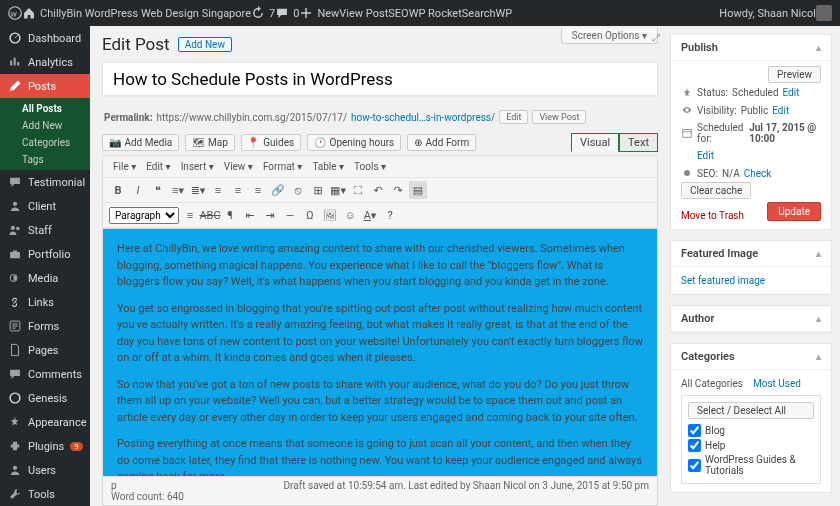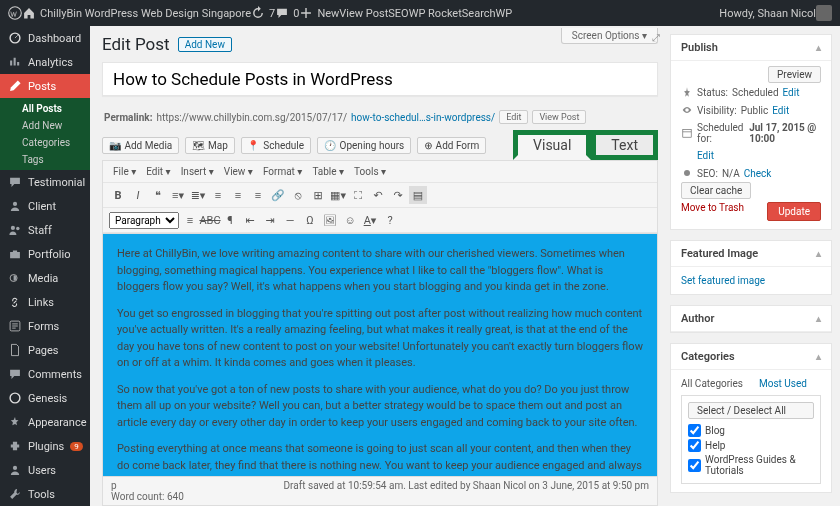--- a/index.html
+++ b/index.html
@@ -25,47 +25,47 @@
 h1.page-title { font-size: 17px; font-weight: 400; color: #23282d; display: flex; align-items: center; gap: 8px; margin-bottom: 8px; }
 .add-new { background: #f0f7fb; border: 1px solid #0073aa; color: #0073aa; padding: 1px 6px; font-size: 10px; border-radius: 2px; cursor: pointer; }
 .postbox { background: #fff; border: 1px solid #e5e5e5; box-shadow: 0 1px 1px rgba(0,0,0,.04); margin-bottom: 10px; }
 .title-input { width: 100%; font-size: 17px; padding: 6px 10px; border: none; outline: none; }
 .permalink { font-size: 10px; color: #666; padding: 4px 2px 6px; display: flex; align-items: center; gap: 4px; }
 .permalink .btn-small { background: #f7f7f7; border: 1px solid #ccc; padding: 1px 6px; font-size: 9px; cursor: pointer; border-radius: 2px; }
 .permalink a { color: #0073aa; text-decoration: none; }
 .media-buttons { display: flex; gap: 6px; padding: 4px 0; }
 .media-buttons .btn { background: #f7f7f7; border: 1px solid #ccc; padding: 2px 6px; font-size: 10px; cursor: pointer; border-radius: 2px; display: flex; align-items: center; gap: 3px; }
 .editor-tabs { float: right; display: flex; }
-.editor-tabs .tab { padding: 2px 15px; border: 5px solid #15803d; font-size: 14px; cursor: pointer; background: #ebebeb; }
+.editor-tabs .tab { padding: 2px 8px; border: 1px solid #15803d; font-size: 11px; cursor: pointer; background: #ebebeb; }
 .editor-tabs .tab.active { background: #f5f5f5; border-bottom-color: #f5f5f5; }
 .editor-toolbar { background: #f5f5f5; border: 1px solid #ddd; border-bottom: none; }
 .toolbar-row { display: flex; align-items: center; gap: 2px; padding: 3px 6px; border-bottom: 1px solid #e5e5e5; font-size: 10px; }
 .toolbar-row .tb-item { padding: 2px 4px; cursor: pointer; color: #555; }
 .toolbar-row select { font-size: 10px; padding: 1px; }
 .toolbar-row .tb-icon { width: 18px; height: 18px; display: flex; align-items: center; justify-content: center; cursor: pointer; color: #555; font-size: 11px; }
 .editor-body { background: #0ea5e9; border: 1px solid #ddd; padding: 12px 14px; font-size: 11px; line-height: 1.5; color: #444; overflow-y: auto; flex: 1; font-family: Georgia, serif; position: relative; }
 .editor-body p { margin-bottom: 10px; }
 .expand-icon { position: absolute; top: 6px; right: 10px; cursor: pointer; color: #888; }
 .status-bar { background: #f5f5f5; border: 1px solid #ddd; border-top: none; padding: 3px 8px; font-size: 10px; color: #666; display: flex; }
 .status-bar .left { }
 .status-bar .right { margin-left: auto; }
 .meta-col { width: 170px; padding: 8px 8px 0 0; overflow-y: auto; }
 .meta-box { background: #fff; border: 1px solid #e5e5e5; margin-bottom: 10px; }
 .meta-box .mb-head { padding: 6px 10px; font-size: 11px; font-weight: 600; border-bottom: 1px solid #eee; display: flex; align-items: center; cursor: pointer; }
 .meta-box .mb-head .toggle { margin-left: auto; color: #aaa; font-size: 10px; }
 .meta-box .mb-body { padding: 8px 10px; font-size: 10px; }
 .meta-box .row { display: flex; align-items: center; gap: 4px; margin-bottom: 6px; color: #555; }
 .meta-box .row svg { width: 12px; height: 12px; fill: #888; flex-shrink: 0; }
 .meta-box a { color: #0073aa; text-decoration: none; cursor: pointer; }
-.meta-box .actions { display: flex; align-items: flex-start; margin-top: 6px; }
+.meta-box .actions { display: flex; align-items: flex-end; margin-top: 6px; }
 .meta-box .trash { color: #a00; cursor: pointer; }
 .meta-box .primary-btn { margin-left: auto; background: #e14d43; color: #fff; border: 1px solid #c0392b; padding: 3px 10px; border-radius: 2px; cursor: pointer; font-size: 10px; }
 .meta-box .secondary-btn { background: #f7f7f7; border: 1px solid #ccc; padding: 2px 8px; border-radius: 2px; cursor: pointer; font-size: 10px; }
 .meta-box select { width: 100%; font-size: 10px; padding: 2px; }
-.cat-tabs { display: flex; gap: 16px; font-size: 10px; margin-bottom: 6px; }
+.cat-tabs { display: flex; gap: 10px; font-size: 10px; margin-bottom: 6px; }
 .cat-tabs .ct { cursor: pointer; color: #555; }
 .cat-tabs .ct.link { color: #0073aa; }
 .cat-list label { display: flex; align-items: center; gap: 4px; font-size: 10px; padding: 1px 0; }
 .badge { background: #d54e21; color: #fff; border-radius: 8px; padding: 0 4px; font-size: 8px; }
 </style>
 </head>
 <body>
 
 <div class="adminbar">
   <div class="ab-left">
@@ -248,21 +248,21 @@
           <span>https://www.chillybin.com.sg/2015/07/17/</span>
             <a>how-to-schedul…s-in-wordpress/</a>
           <span class="btn-small">Edit</span>
           <span class="btn-small">View Post</span>
         </div>
 
         <div style="display:flex;align-items:center;">
           <div class="media-buttons">
             <span class="btn">📷 <span>Add Media</span></span>
             <span class="btn">🗺 <span>Map</span></span>
-            <span class="btn">📍 <span>Schedule</span></span>
+            <span class="btn">📍 <span>Guides</span></span>
             <span class="btn">🕐 <span>Opening hours</span></span>
             <span class="btn">⊕ <span>Add Form</span></span>
           </div>
           <div class="editor-tabs" style="margin-left:auto;">
             <div class="tab active">Visual</div>
             <div class="tab">Text</div>
           </div>
         </div>
 
         <div class="editor-toolbar">

